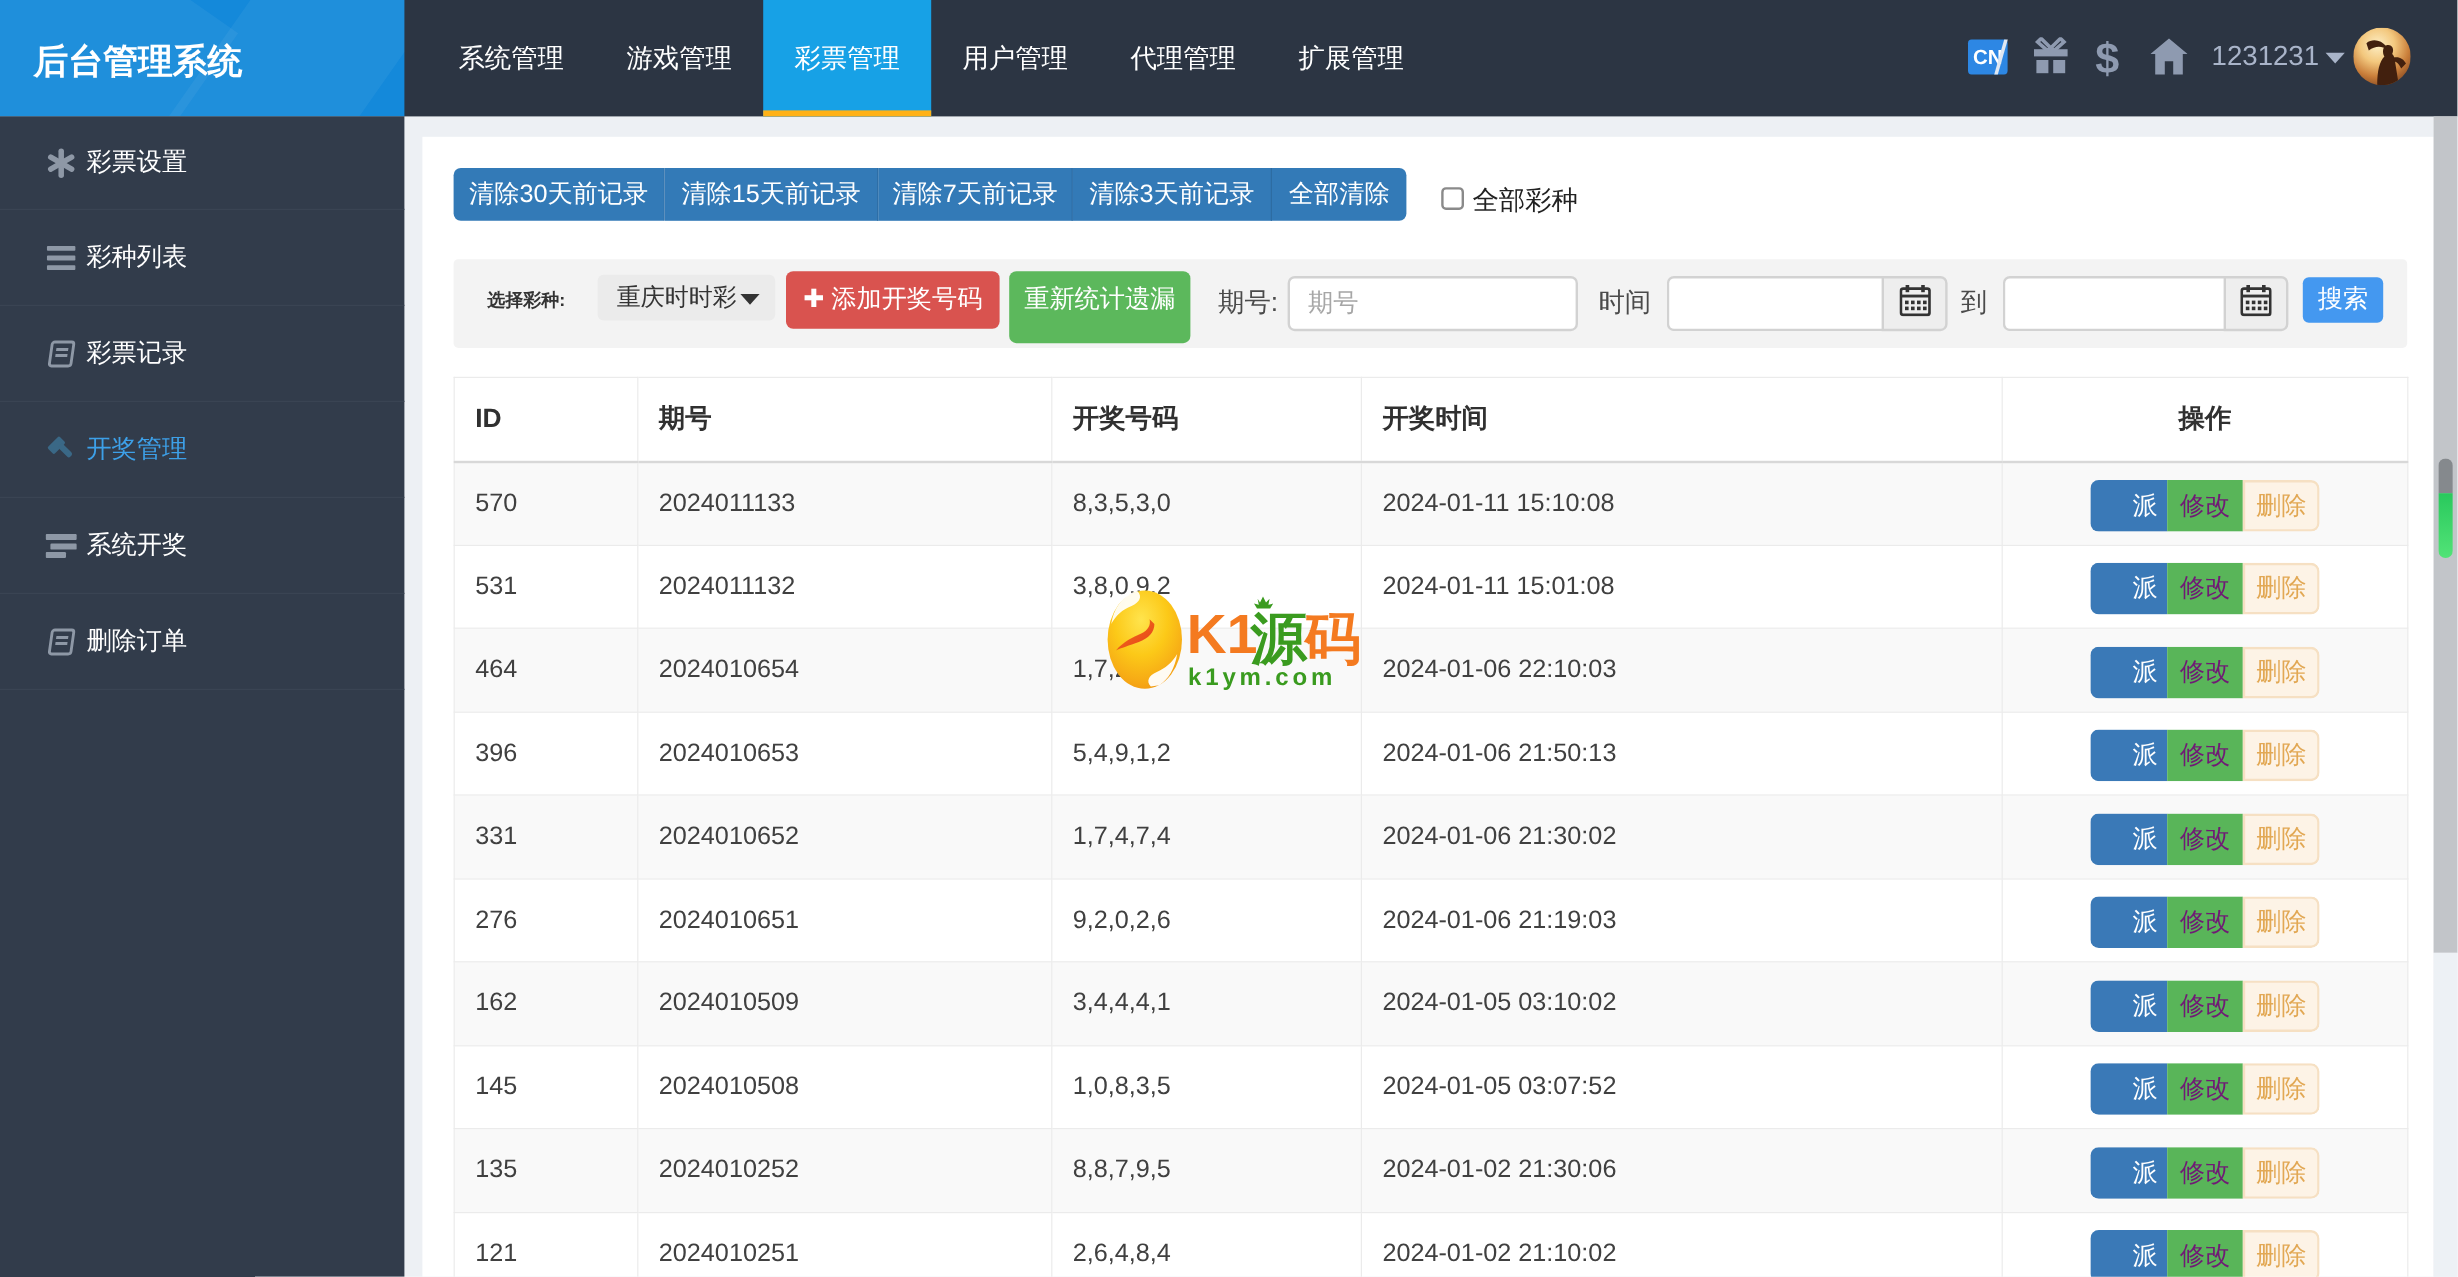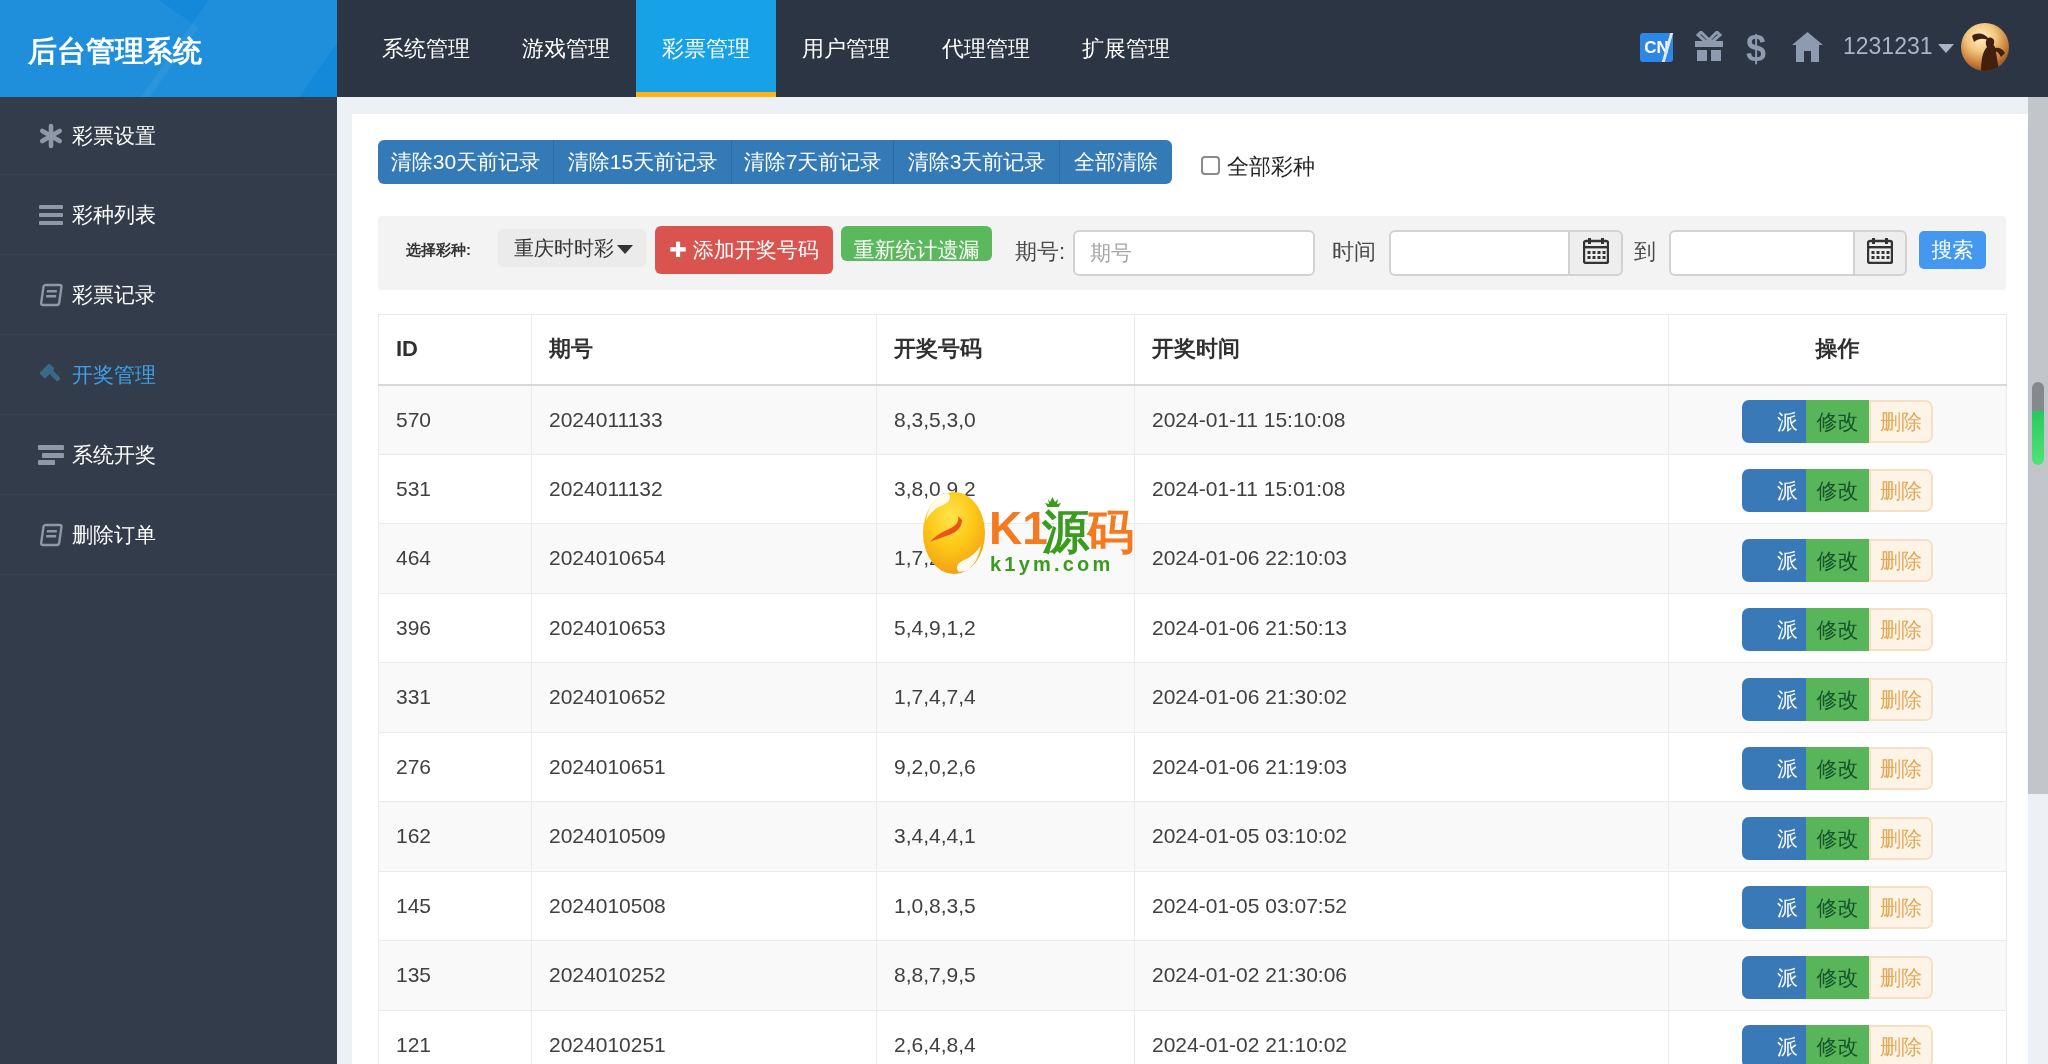--- a/index.html
+++ b/index.html
@@ -45,21 +45,21 @@
 #chk { position:absolute; left:1201px; top:156px; width:19px; height:19px; border:2px solid #8a8a8a; border-radius:4px; background:#fff; }
 #chklbl { position:absolute; left:1227px; top:152px; font-size:22px; color:#222; }
 
 
 #fbar { position:absolute; left:378px; top:216px; width:1628px; height:74px; background:#f3f3f3; border-radius:4px; }
 #flbl1 { position:absolute; left:406px; top:241px; font-size:15px; font-weight:bold; color:#333; }
 #fsel { position:absolute; left:498px; top:229px; width:148px; height:38px; background:#ebebeb; border-radius:5px; font-size:20px; color:#333; line-height:38px; }
 #fsel span { margin-left:16px; }
 #fsel i { position:absolute; right:13px; top:16px; width:0; height:0; border-left:8px solid transparent; border-right:8px solid transparent; border-top:9px solid #333; }
 #fred { position:absolute; left:655px; top:226px; width:178px; height:48px; background:#d9534f; border-radius:6px; color:#fff; font-size:21px; line-height:48px; text-align:center; }
-#fgreen { position:absolute; left:841px; top:226px; width:151px; height:35px; background:#5cb85c; border-radius:6px; color:#fff; font-size:21px; line-height:48px; text-align:center; }
+#fgreen { position:absolute; left:841px; top:226px; width:151px; height:60px; background:#5cb85c; border-radius:6px; color:#fff; font-size:21px; line-height:48px; text-align:center; }
 #flbl2 { position:absolute; left:1015px; top:237px; font-size:22px; color:#4a4a4a; }
 #finp1 { position:absolute; left:1073px; top:230px; width:242px; height:46px; background:#fff; border:2px solid #d2d2d2; border-radius:6px; font-size:21px; color:#a6a6a6; line-height:42px; }
 #finp1 span { margin-left:15px; }
 #flbl3 { position:absolute; left:1332px; top:237px; font-size:22px; color:#4a4a4a; }
 .dinp { position:absolute; top:230px; height:46px; background:#fff; border:2px solid #d2d2d2; }
 #fd1 { left:1389px; width:180px; border-radius:6px 0 0 6px; border-right:none; }
 #fa1 { left:1568px; width:55px; background:#eee; border-radius:0 6px 6px 0; }
 #flbl4 { position:absolute; left:1634px; top:237px; font-size:22px; color:#4a4a4a; }
 #fd2 { left:1669px; width:185px; border-radius:6px 0 0 6px; border-right:none; }
 #fa2 { left:1853px; width:54px; background:#eee; border-radius:0 6px 6px 0; }
@@ -67,21 +67,21 @@
 .cal { position:absolute; top:50%; left:50%; transform:translate(-50%,-50%); }
 
 
 #tbl { position:absolute; left:378px; top:314px; width:1628px; border-collapse:collapse; table-layout:fixed; font-size:21px; color:#404040; }
 #tbl th, #tbl td { border:1px solid #ebebeb; padding:0 0 0 17px; text-align:left; font-weight:normal; height:69.5px; }
 #tbl th { font-weight:bold; color:#303030; font-size:22px; height:70px; border-bottom:2px solid #d8d8d8; }
 #tbl th.op, #tbl td.op { text-align:center; padding:0; }
 #tbl tr.odd td { background:#f9f9f9; }
 .bgrp { display:inline-flex; height:43px; border-radius:7px; overflow:hidden; vertical-align:middle; position:relative; top:2px; }
 .bgrp .b1 { width:64px; background:#3a79b7; color:#fff; font-size:21px; line-height:43px; text-align:center;padding-left:27px; }
-.bgrp .b2 { width:63px; background:#59b559; color:#14532d; font-size:21px; line-height:43px; text-align:center; }
+.bgrp .b2 { width:63px; background:#59b559; color:#701a75; font-size:21px; line-height:43px; text-align:center; }
 .bgrp .b3 { width:64px; background:#fdf3e6; color:#e2a854; font-size:21px; line-height:39px; text-align:center; border:2px solid #f6e0c3; border-radius:0 7px 7px 0; }
 
 
 #strack { position:absolute; left:2028px; top:97px; width:20px; height:697px; background:#c2c5c9; }
 #strackb { position:absolute; left:2028px; top:794px; width:20px; height:270px; background:#edf1f5; }
 #sthumb { position:absolute; left:2032px; top:382px; width:12px; height:83px; border-radius:6px; overflow:hidden; }
 #sthumb .g1 { height:29px; background:#85898d; }
 #sthumb .g2 { height:54px; background:linear-gradient(#29c95d,#52e377); }
 
 

